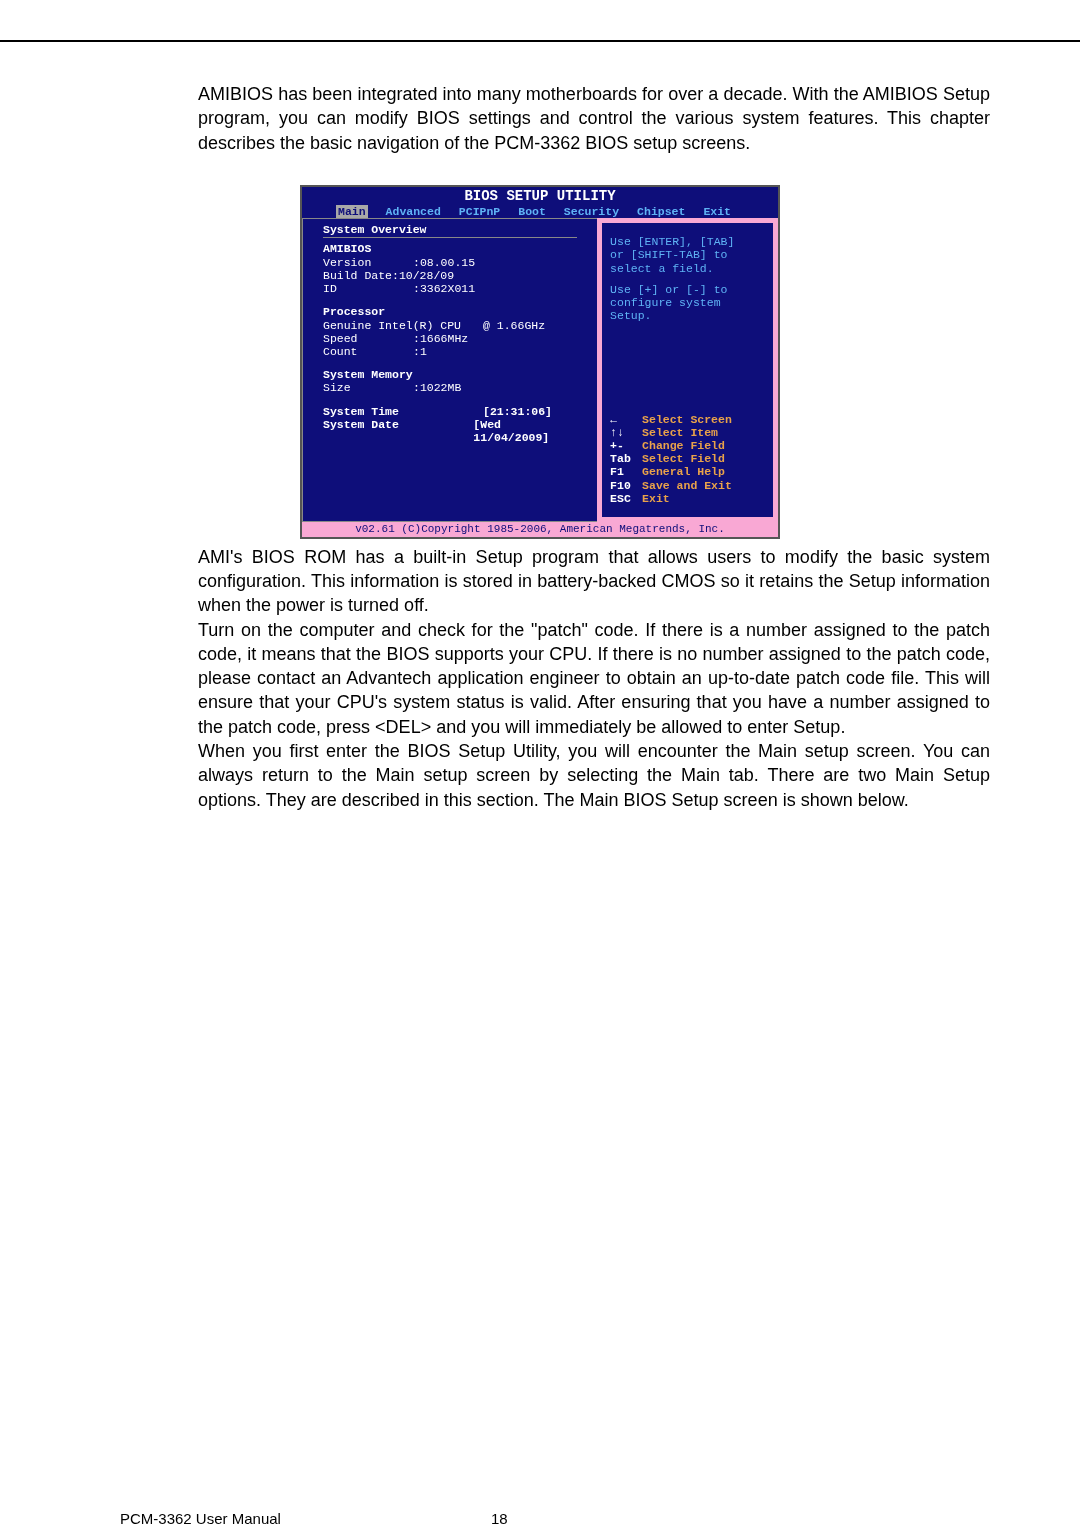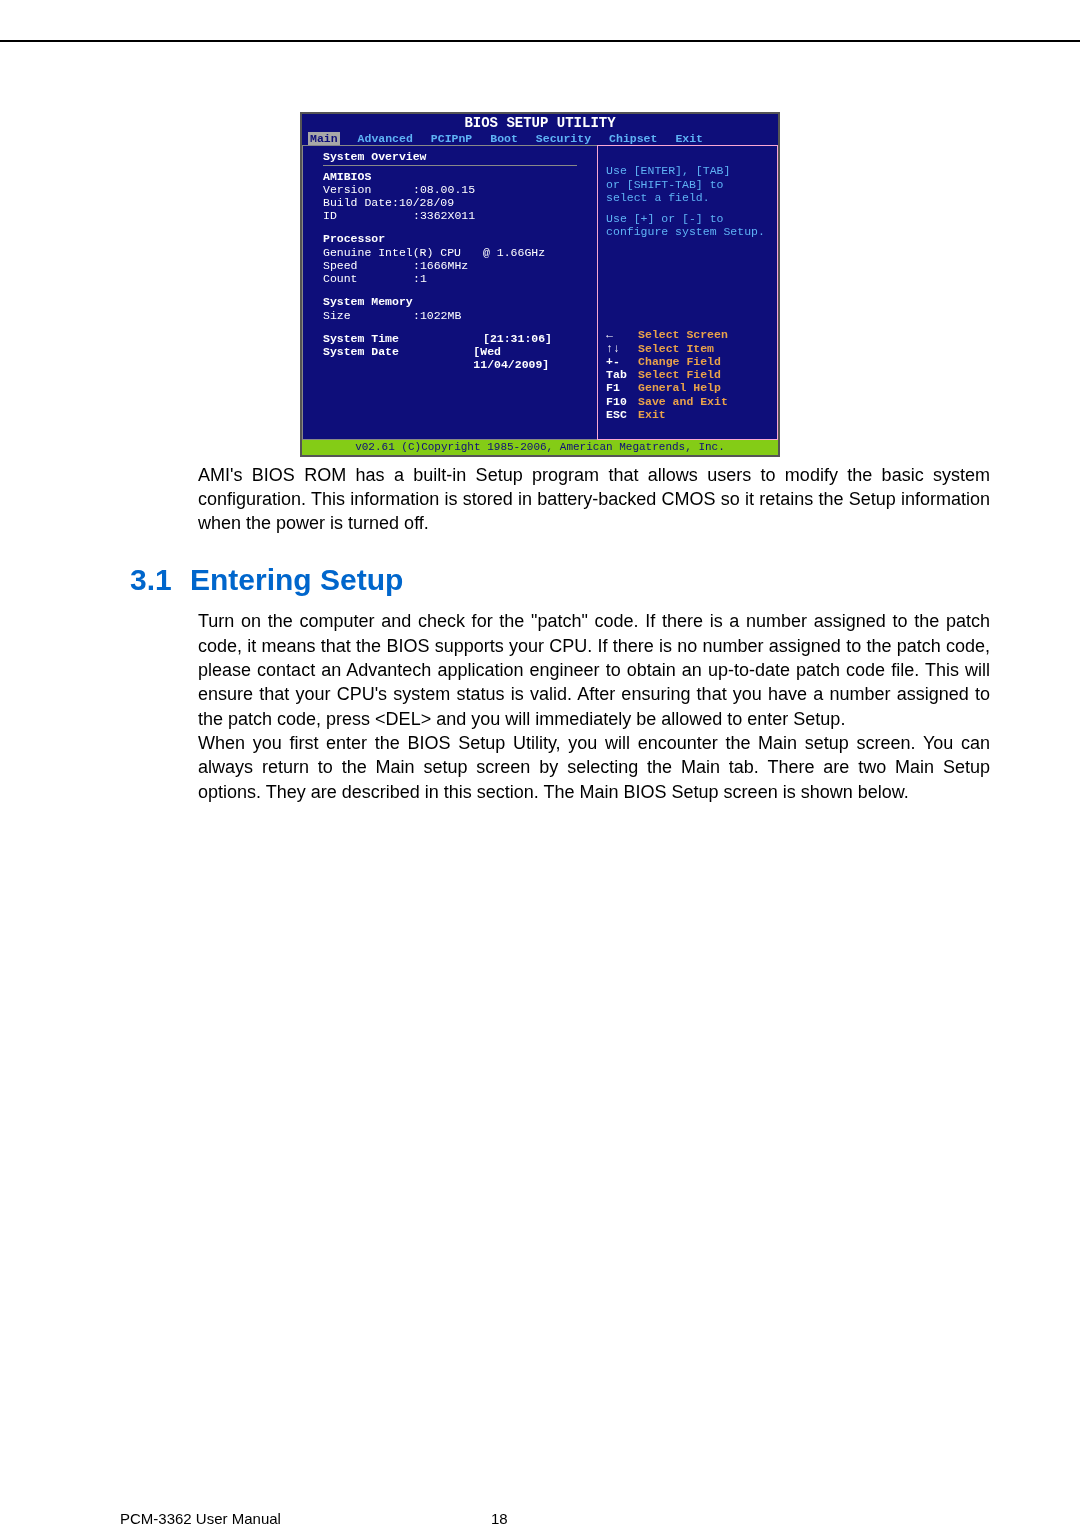--- a/index.html
+++ b/index.html
@@ -69,53 +69,54 @@
     font-size: 14px;
   }
   .bios-menu {
     background: #0e0e7a;
     color: #5fb3f5;
     padding: 0 6px;
     display: flex;
     gap: 18px;
     font-weight: bold;
     font-size: 11.5px;
+    margin-left: 28px;
   }
   .bios-menu .sel {
     background: #a8a8a8;
     color: #0e0e7a;
     padding: 0 2px;
   }
   .bios-body {
     display: flex;
   }
   .bios-left {
     background: #0e0e7a;
     width: 62%;
     border: 1px solid #888;
     border-right: none;
     padding: 4px 20px;
     color: #fff;
   }
   .bios-right {
     background: #0e0e7a;
     width: 38%;
-    border: 1px solid #f9a8d4;
-    padding: 18px 8px;
+    border: 5px solid #f9a8d4;
+    padding: 12px 8px;
     color: #5fb3f5;
   }
   .bios-left .hdr { font-weight: bold; color: #fff; }
   .bios-left hr { border: none; border-top: 1px solid #888; margin: 1px 0 4px 0; }
   .bios-row { display: flex; }
   .bios-row .lbl { width: 90px; }
   .bios-sel { color: #fff; font-weight: bold; }
   .bios-right .orange { color: #e9a24a; font-weight: bold; }
   .bios-right .key { color: #fff; font-weight: bold; display: inline-block; width: 32px; }
   .bios-footer {
-    background: #84cc16;
+    background: #f9a8d4;
     color: #0e0e7a;
     text-align: center;
     font-size: 11px;
     padding: 1px 0;
   }
   .page-footer {
     position: absolute;
     bottom: 40px;
     left: 90px;
     right: 90px;
@@ -123,20 +124,21 @@
     display: flex;
     padding-left: 30px;
   }
   .page-footer .mid { flex: none; margin-left: 210px; }
 </style>
 </head>
 <body>
 
 <div class="page">
 
+  <p class="body-text">AMIBIOS has been integrated into many motherboards for over a decade. With the AMIBIOS Setup program, you can modify BIOS settings and control the various system features. This chapter describes the basic navigation of the PCM-3362 BIOS setup screens.</p>
 
   <div class="bios-wrap">
     <div class="bios">
       <div class="bios-title">BIOS SETUP UTILITY</div>
       <div class="bios-menu">
         <span class="sel">Main</span>
         <span>Advanced</span>
         <span>PCIPnP</span>
         <span>Boot</span>
         <span>Security</span>
@@ -205,23 +207,20 @@
           <div><span class="key">ESC</span><span class="orange">Exit</span></div>
         </div>
       </div>
       <div class="bios-footer">v02.61 (C)Copyright 1985-2006, American Megatrends, Inc.</div>
     </div>
   </div>
 
 
   <p class="body-text-noindent">AMI's BIOS ROM has a built-in Setup program that allows users to modify the basic system configuration. This information is stored in battery-backed CMOS so it retains the Setup information when the power is turned off.</p>
 
-  <h2 class="section-heading">
-    <span class="num">3.1</span><span>Entering Setup</span>
-  </h2>
   <p class="body-text-noindent">Turn on the computer and check for the "patch" code. If there is a number assigned to the patch code, it means that the BIOS supports your CPU. If there is no number assigned to the patch code, please contact an Advantech application engineer to obtain an up-to-date patch code file. This will ensure that your CPU's system status is valid. After ensuring that you have a number assigned to the patch code, press &lt;DEL&gt; and you will immediately be allowed to enter Setup.</p>
 
   <p class="body-text-noindent">When you first enter the BIOS Setup Utility, you will encounter the Main setup screen. You can always return to the Main setup screen by selecting the Main tab. There are two Main Setup options. They are described in this section. The Main BIOS Setup screen is shown below.</p>
 
   <div class="page-footer">
     <span>PCM-3362 User Manual</span>
     <span class="mid">18</span>
   </div>
 
 </div>

